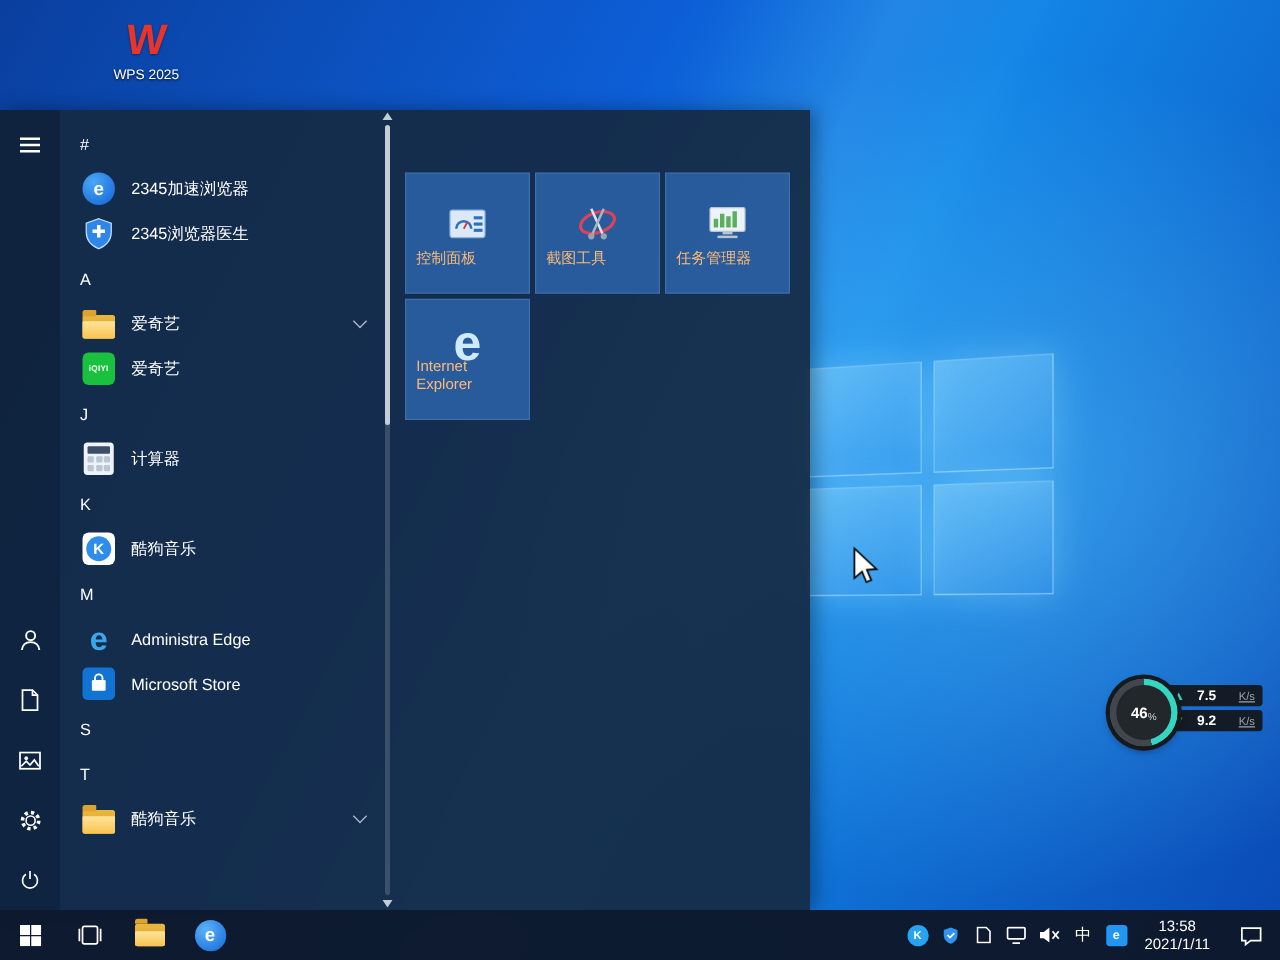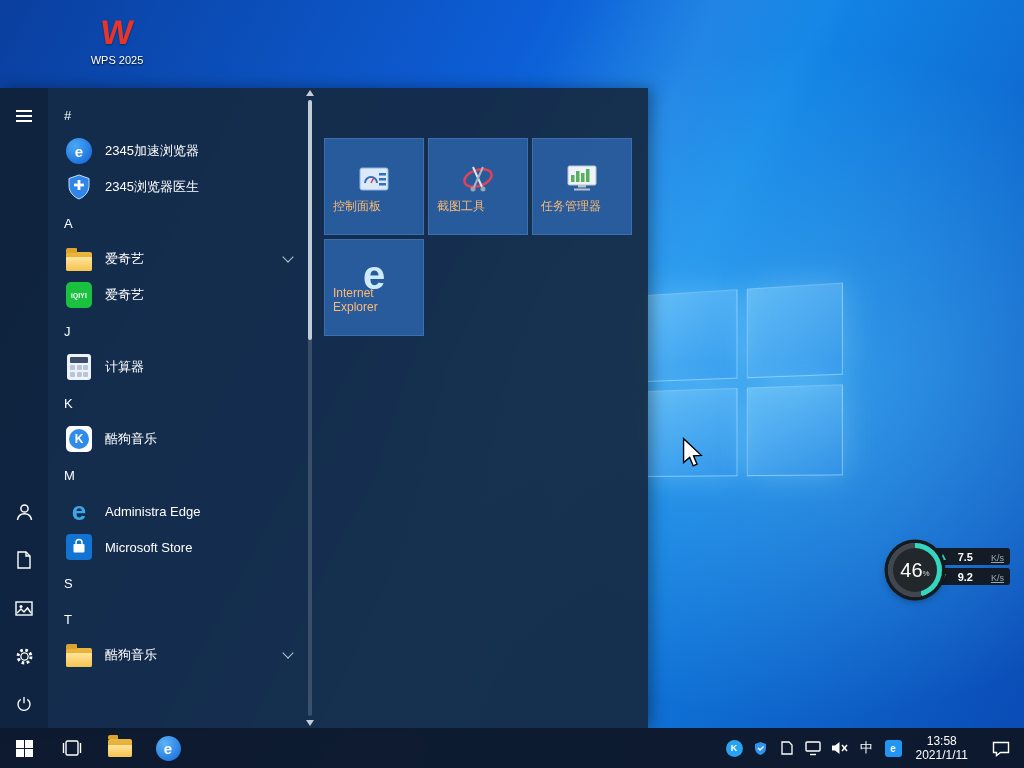--- a/index.html
+++ b/index.html
@@ -122,21 +122,21 @@
   .arr.up { border-bottom:6px solid #35d6c0; }
   .arr.down { border-top:6px solid #4cd964; }
   .pill .grp { margin-left:auto; display:flex; align-items:baseline; }
   .pill .val { font-size:11px; font-weight:bold; color:#fff; }
   .pill .unit { font-size:9px; color:#9aa7ae; margin-left:18px;text-decoration:underline; }
   .gauge { position:absolute; left:0; top:0; width:54px; height:54px; border-radius:50%;
     background:conic-gradient(#35d6c0 0 46%, #41474d 46% 100%);
     box-shadow:0 0 0 3.5px #17191c, 0 3px 8px rgba(0,0,0,.5);
     display:flex; align-items:center; justify-content:center; }
   .gauge::before { content:""; position:absolute; inset:5px; border-radius:50%; background:#22272b; }
-  .gauge .pct { position:relative; font-size:20px; font-weight:normal; color:#fff; }
+  .gauge .pct { position:relative; font-size:12px; font-weight:bold; color:#fff; }
   .gauge .pctu { position:relative; font-size:8px; color:#cfd6da; margin-top:6px; }
 
   .cursor { position:absolute; left:681px; top:437px; z-index:9; }
 </style>
 </head>
 <body>
 
 <div class="screen">
 
   <div class="wallpaper">

